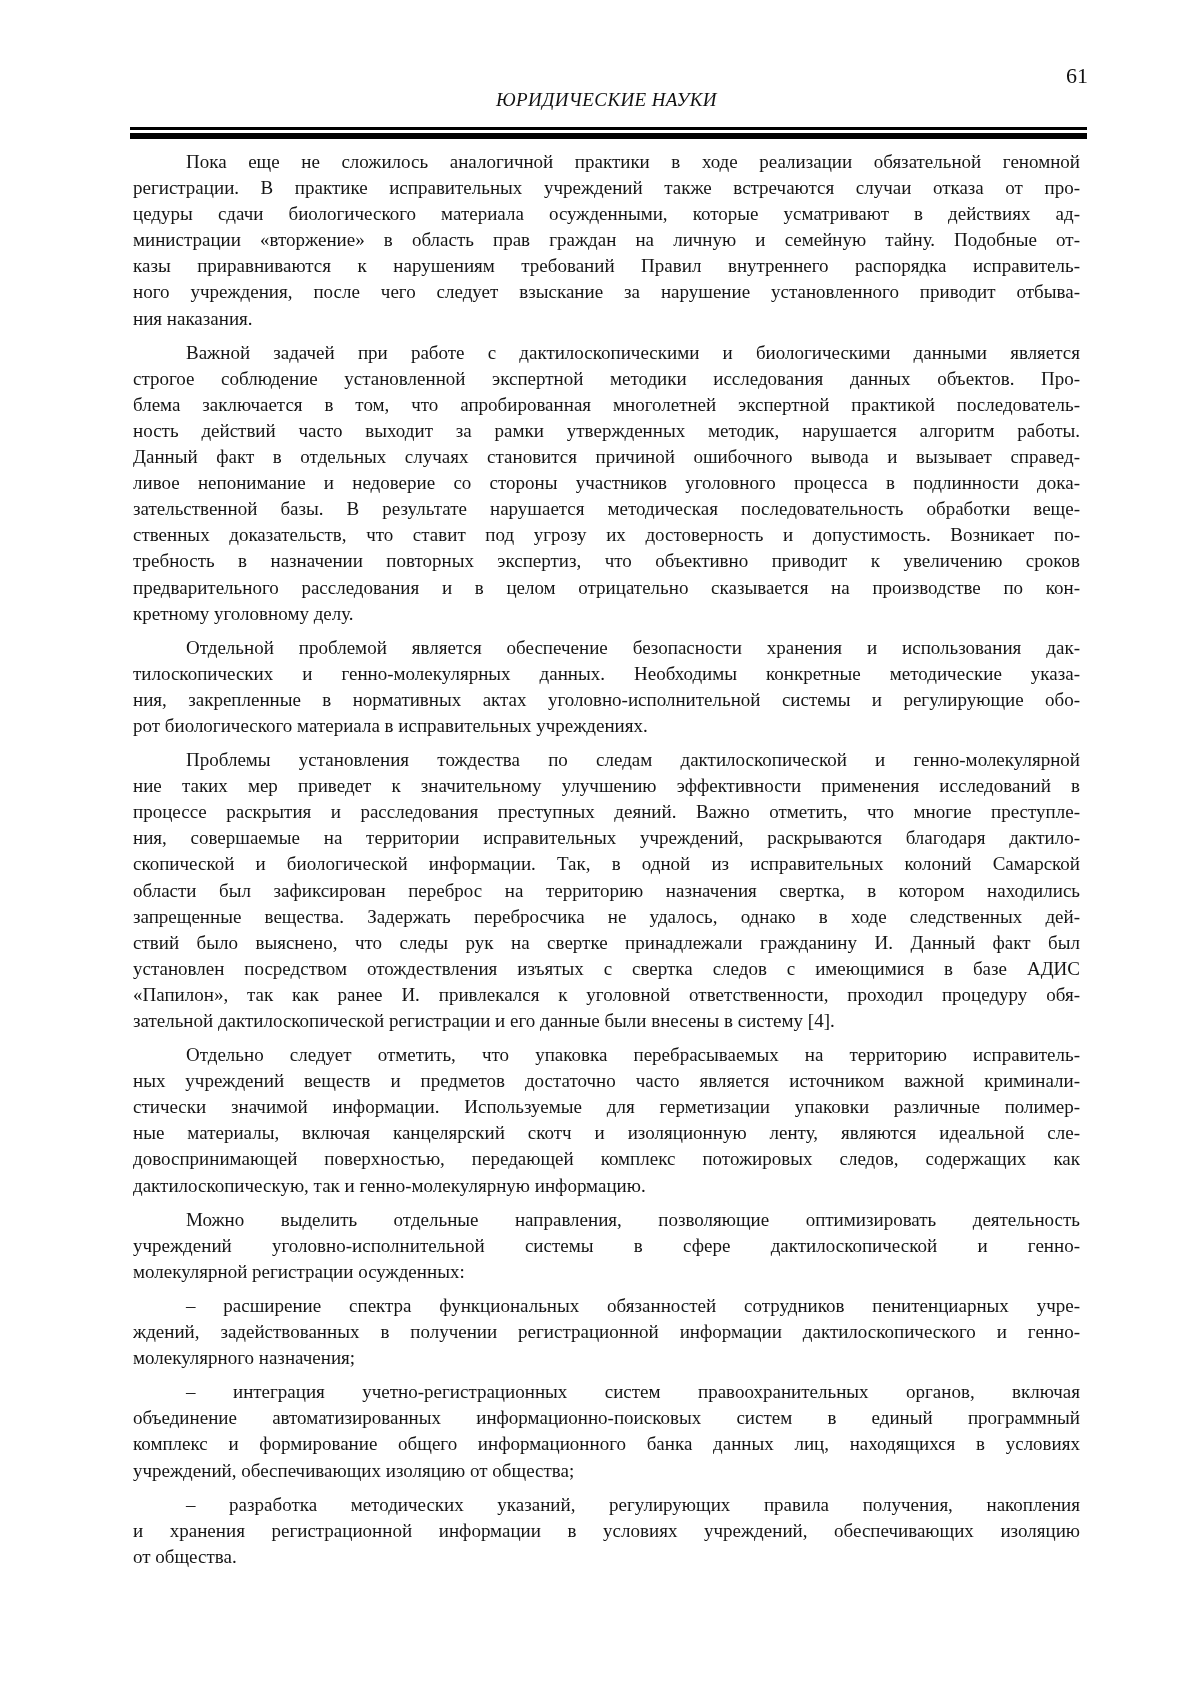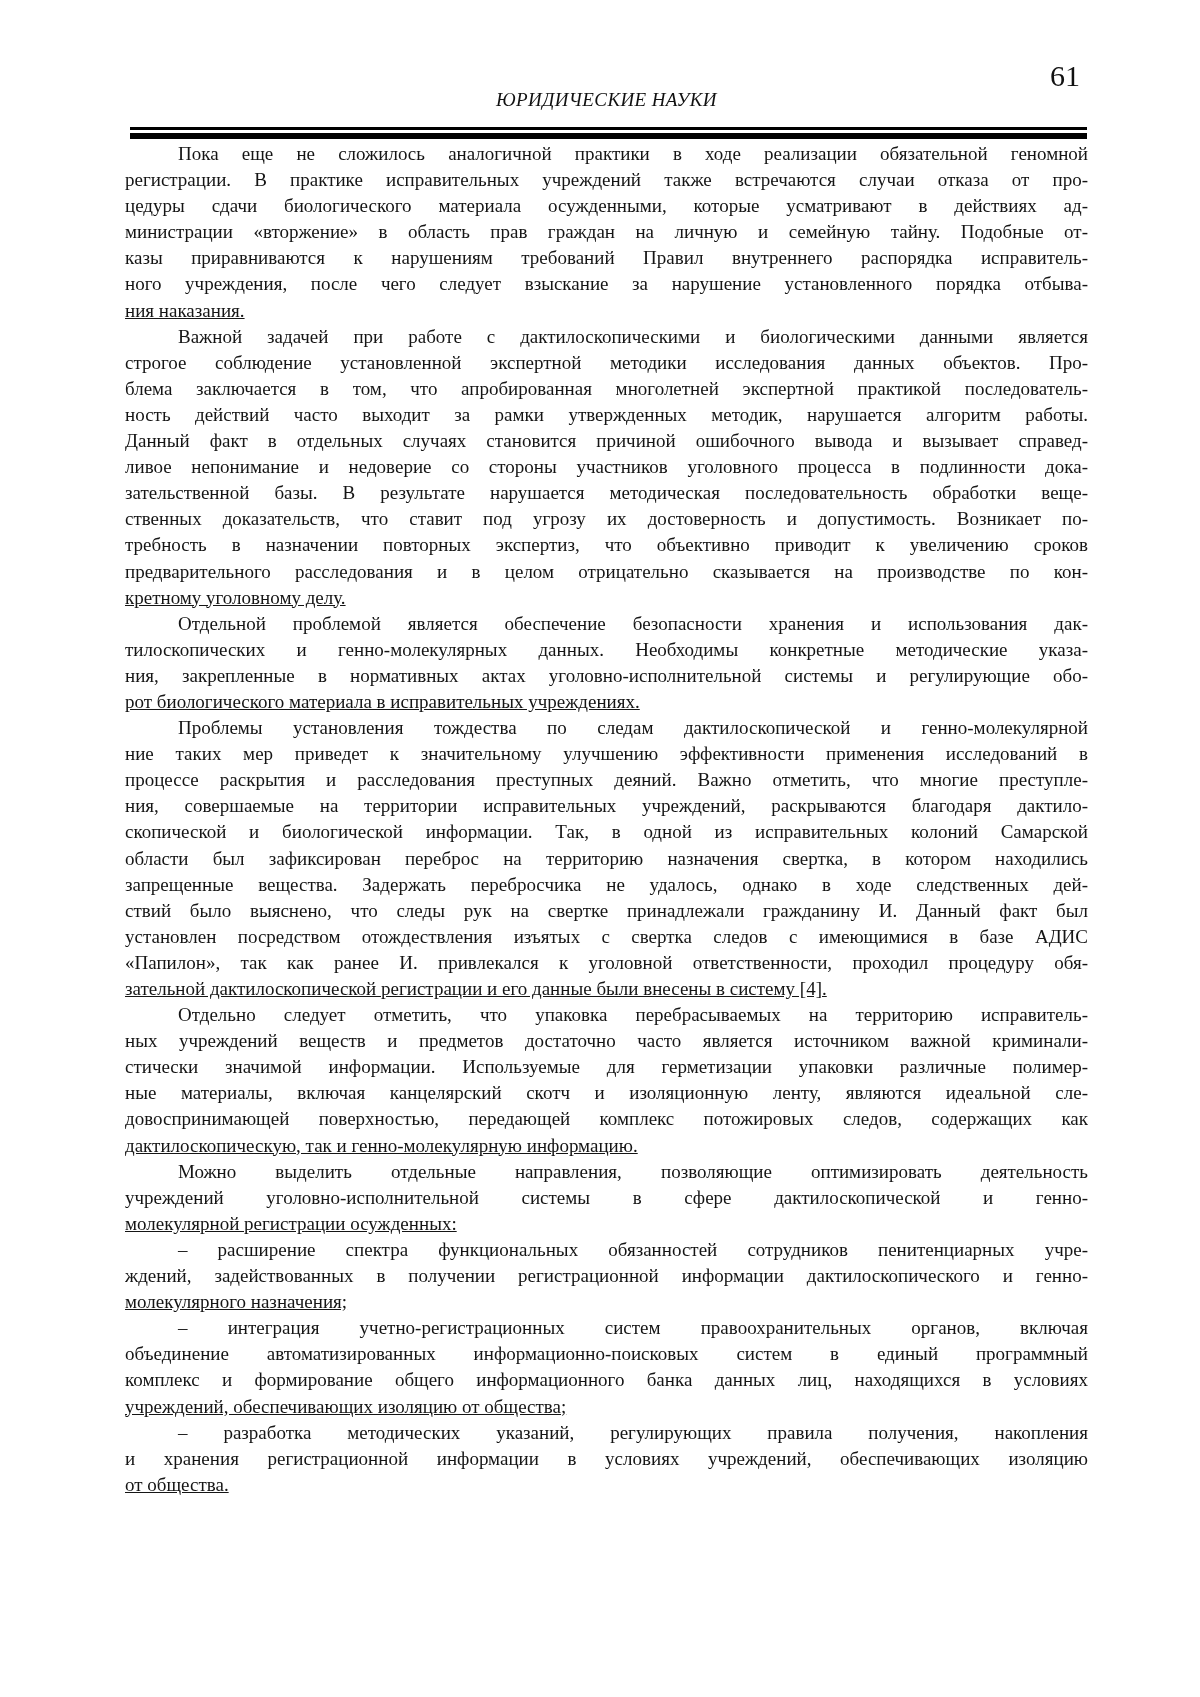--- a/index.html
+++ b/index.html
@@ -9,22 +9,22 @@
     height: 1697px;
     margin: 0 auto;
     background: #ffffff;
     color: #111111;
     font-family: "Liberation Serif", "DejaVu Serif", serif;
     overflow: hidden;
   }
   .pagenum {
     position: absolute;
     top: 63px;
-    right: 120px;
-    font-size: 30px;
+    right: 112px;
+    font-size: 22px;
     line-height: 26px;
     color: #111111;
   }
   .section-title {
     position: absolute;
     top: 89px;
     left: 125px;
     width: 963px;
     text-align: center;
     font-size: 19px;
@@ -43,31 +43,31 @@
   .rule .rule-gap   { height: 3px; background: transparent; }
   .rule .rule-thick { height: 6px; background: #000000; }
   .body {
     position: absolute;
     top: 141px;
     left: 125px;
     width: 963px;
     font-size: 19px;
     color: #151515;
   }
-  .para { margin: 0; padding: 0; }
+  .para { margin: 8px; padding: 0; }
   .line {
     height: 26.1px;
     line-height: 26.1px;
     overflow: hidden;
     text-align: justify;
     text-align-last: justify;
     white-space: normal;
   }
   .line.first { text-indent: 53px; }
-  .line.last  { text-align-last: left; text-decoration: underline; }
+  .line.last  { text-align-last: left; }
 </style>
 </head>
 <body>
 
 <div class="page">
   <div class="pagenum">61</div>
 
   <div class="section-title">ЮРИДИЧЕСКИЕ НАУКИ</div>
 
   <div class="rule">
@@ -76,21 +76,21 @@
     <div class="rule-thick"></div>
   </div>
 
   <main class="body">
       <div class="para">
         <div class="line first">Пока еще не сложилось аналогичной практики в ходе реализации обязательной геномной</div>
         <div class="line">регистрации. В практике исправительных учреждений также встречаются случаи отказа от про-</div>
         <div class="line">цедуры сдачи биологического материала осужденными, которые усматривают в действиях ад-</div>
         <div class="line">министрации «вторжение» в область прав граждан на личную и семейную тайну. Подобные от-</div>
         <div class="line">казы приравниваются к нарушениям требований Правил внутреннего распорядка исправитель-</div>
-        <div class="line">ного учреждения, после чего следует взыскание за нарушение установленного порядка отбыва-</div>
+        <div class="line">ного учреждения, после чего следует взыскание за нарушение установленного приводит отбыва-</div>
         <div class="line last">ния наказания.</div>
       </div>
       <div class="para">
         <div class="line first">Важной задачей при работе с дактилоскопическими и биологическими данными является</div>
         <div class="line">строгое соблюдение установленной экспертной методики исследования данных объектов. Про-</div>
         <div class="line">блема заключается в том, что апробированная многолетней экспертной практикой последователь-</div>
         <div class="line">ность действий часто выходит за рамки утвержденных методик, нарушается алгоритм работы.</div>
         <div class="line">Данный факт в отдельных случаях становится причиной ошибочного вывода и вызывает справед-</div>
         <div class="line">ливое непонимание и недоверие со стороны участников уголовного процесса в подлинности дока-</div>
         <div class="line">зательственной базы. В результате нарушается методическая последовательность обработки веще-</div>

